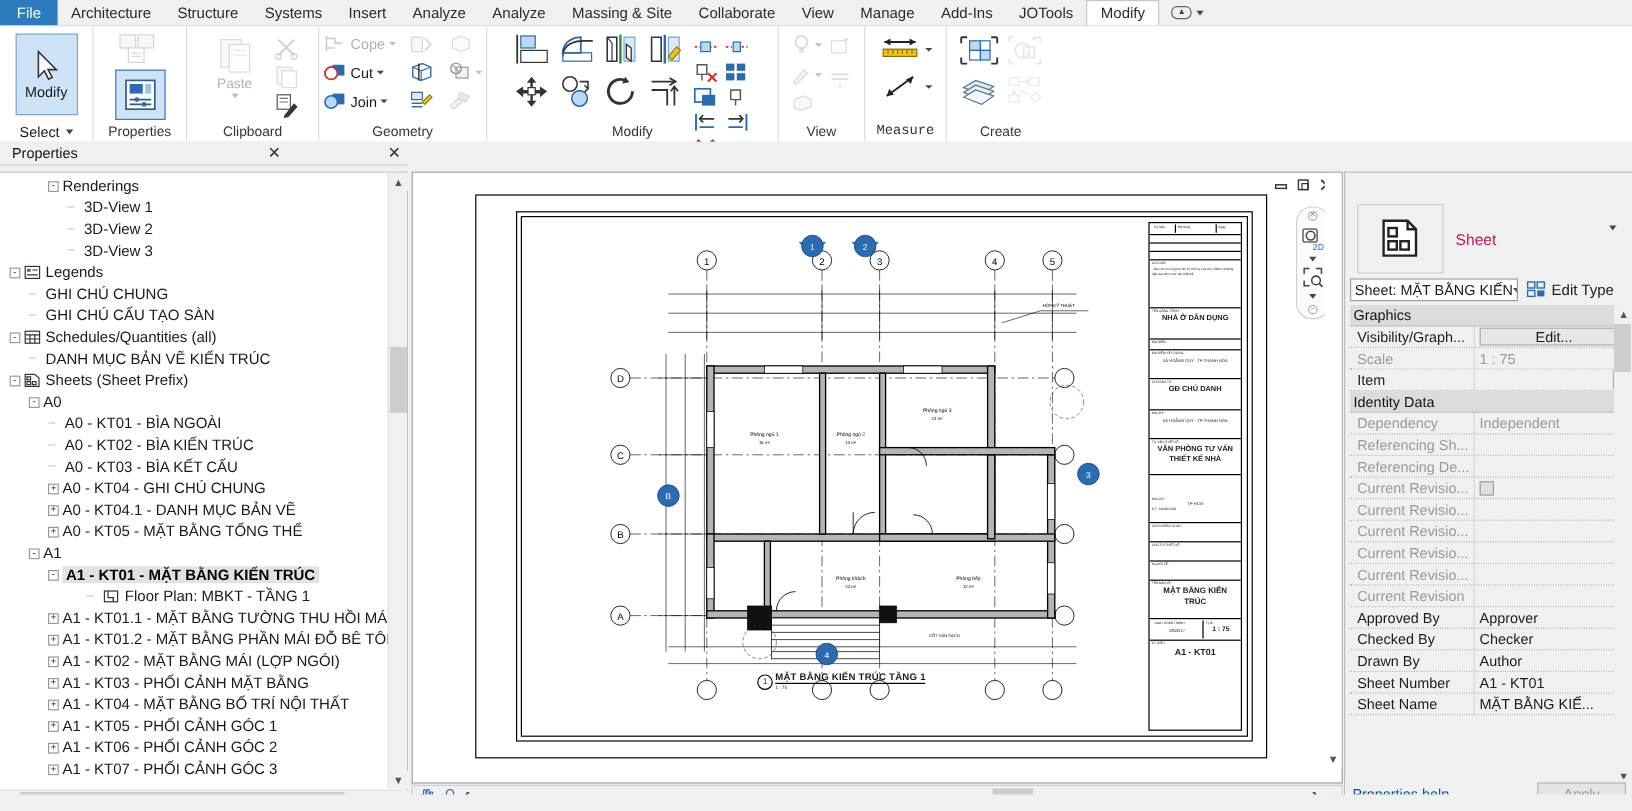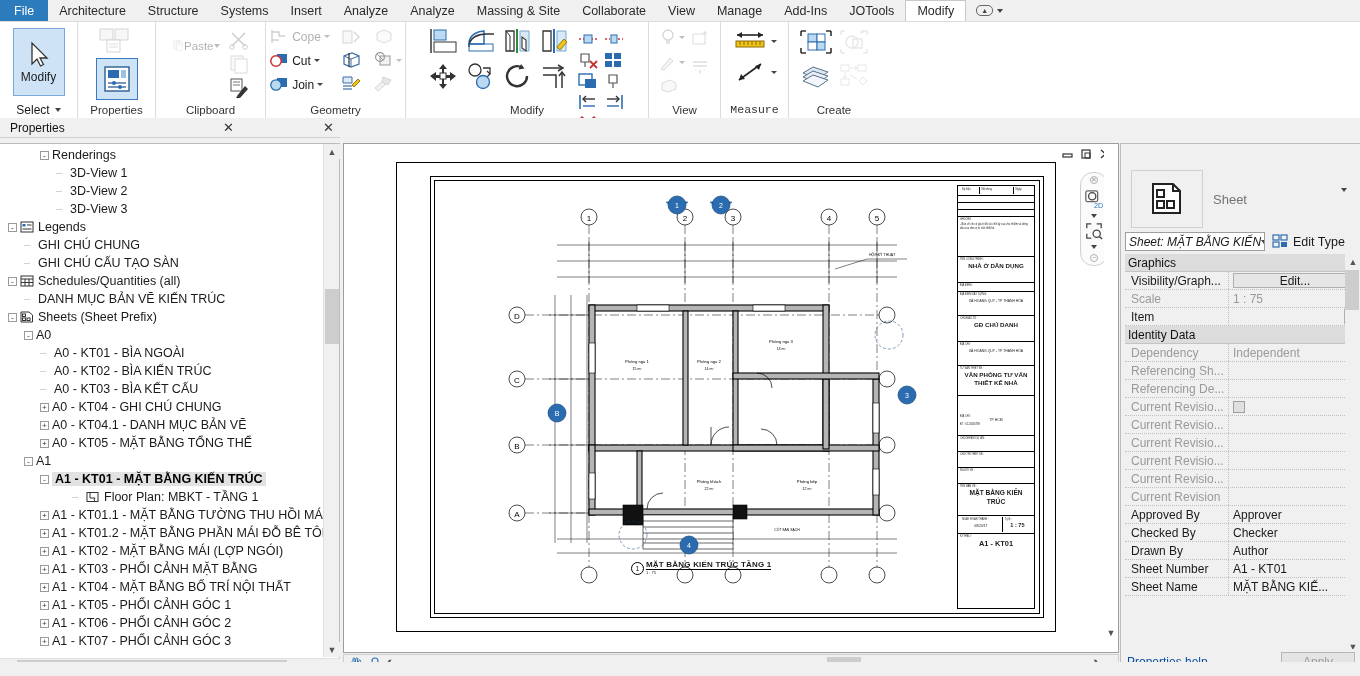--- a/index.html
+++ b/index.html
@@ -52,21 +52,21 @@
     border-right: 1px solid #dcdcdc;
     display: flex; flex-direction: column; align-items: center;
     padding: 4px 6px 0 6px;
   }
   .panel-title {
     position: absolute; bottom: 2px; left: 0; width: 100%;
     text-align: center; font-size: 11.5px; color: #333;
   }
   .panel-body { display: flex; align-items: flex-start; gap: 2px; padding-top: 2px; }
   .btn-big {
-    display: flex; flex-direction: row; align-items: center;
+    display: flex; flex-direction: column; align-items: center;
     justify-content: flex-start; width: 54px; cursor: default;
   }
   .btn-big .lbl { font-size: 11.5px; margin-top: 2px; text-align: center; line-height: 1.1; }
   .icon { display: block; }
   .dis { opacity: .35; }
   .grid2 { display: grid; grid-template-columns: repeat(2, auto); gap: 3px 4px; }
   .row { display: flex; align-items: center; gap: 3px; }
   .col { display: flex; flex-direction: column; gap: 4px; }
   .tri { width: 0; height: 0; border-left: 3.5px solid transparent;
          border-right: 3.5px solid transparent; border-top: 4px solid #444; }
@@ -194,30 +194,30 @@
     position: absolute; right: 0; top: 25px; width: 240px; height: 533px;
     background: #f0f0f0; border: 1px solid #bdbdbd; border-right: none;
   }
   .props-head { position: absolute; left: 0; top: 0; width: 240px; }
   .type-preview {
     position: absolute; left: 4px; top: 24px; width: 232px; height: 62px;
     background: #f0f0f0; display: flex; align-items: center;
   }
   .tp-box { width: 72px; height: 58px; border: 1px solid #d0d0d0; background: #f0f0f0;
             display: flex; align-items: center; justify-content: center; margin-left: 6px; }
-  .tp-name { flex: 1; padding-left: 10px; font-size: 13px; color: #737373; }
+  .tp-name { flex: 1; padding-left: 10px; font-size: 13px; color: #be185d; }
   .tp-caret { padding-right: 10px; }
 
   .type-row {
     position: absolute; left: 4px; top: 88px; width: 232px; height: 19px; display: flex; align-items: center;
   }
   .type-select {
     width: 140px; height: 19px; background: #fff; border: 1px solid #9e9e9e;
     display: flex; align-items: center; justify-content: space-between;
-    padding: 0 3px; font-size: 12px; white-space: nowrap; overflow: hidden; font-style: italic;
+    padding: 0 3px; font-size: 12px; white-space: nowrap; overflow: hidden;
   }
   .edit-type { display: flex; align-items: center; gap: 4px; margin-left: 7px; font-size: 12.5px; }
 
   .prop-grid {
     position: absolute; left: 4px; top: 110px; width: 232px; height: 400px;
     overflow: hidden; background: #f0f0f0;
   }
   .pg-section {
     height: 18px; background: #dcdcdc; display: flex; align-items: center;
     justify-content: space-between; padding: 0 4px 0 3px; font-size: 12px;

